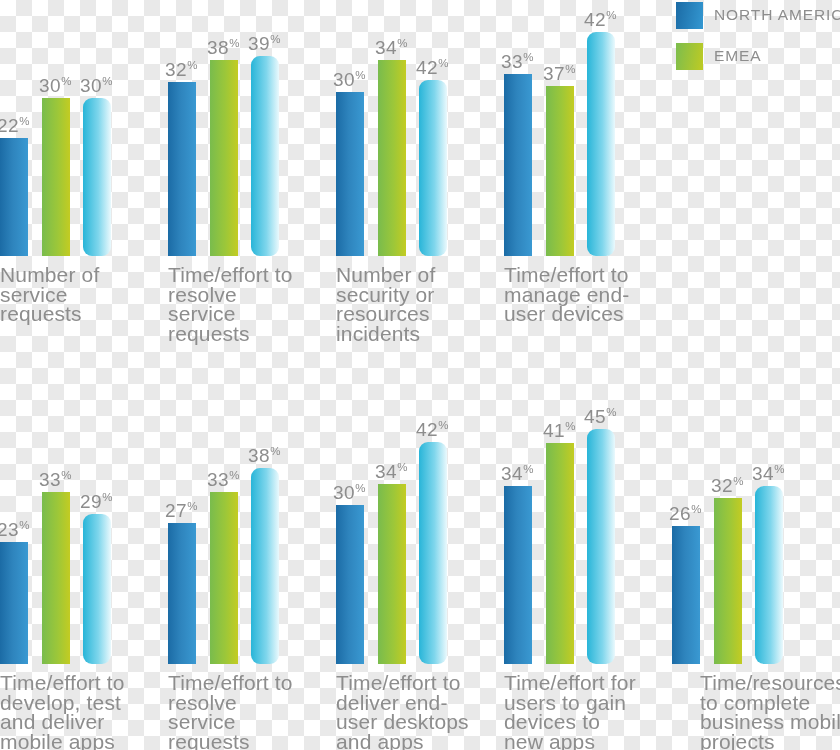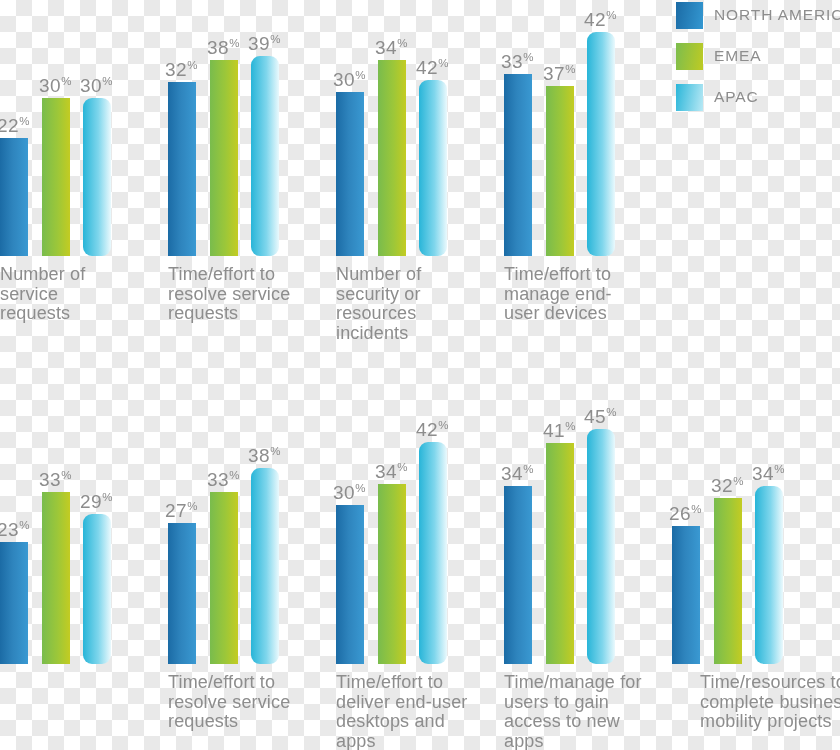--- a/index.html
+++ b/index.html
@@ -100,45 +100,41 @@
     letter-spacing: 0;
   }
 
   .group-label {
     position: absolute;
     top: 100%;
     left: 0px;
     margin-top: 9px;
     width: 128px;
     color: #8d8d8d;
-    font-size: 18px;
+    font-size: 21px;
     line-height: 19.5px;
     letter-spacing: 0.15px;
   }
   .group.wide .group-label { width: 140px; }
   .group.xwide .group-label { width: 165px; margin-left: 28px; }
 </style>
 </head>
 <body>
 
 <div id="chart-root">
 
   <div class="legend">
     <div class="legend-item">
       <span class="legend-swatch na"></span>
       <span class="legend-label">NORTH AMERICA</span>
     </div>
     <div class="legend-item">
       <span class="legend-swatch emea"></span>
       <span class="legend-label">EMEA</span>
     </div>
-    <div class="legend-item">
-      <span class="legend-swatch apac"></span>
-      <span class="legend-label">APAC</span>
-    </div>
   </div>
 
   <div class="group" style="left:0px; top:96px; width:111px; height:160px;">
     <div class="bars">
       <div class="bar-slot s0">
         <div class="bar na" style="height: 118px;">
           <span class="bar-value">22<sup>%</sup></span>
         </div>
       </div>
       <div class="bar-slot s1">
@@ -229,20 +225,21 @@
         <div class="bar emea" style="height: 172px;">
           <span class="bar-value">33<sup>%</sup></span>
         </div>
       </div>
       <div class="bar-slot s2">
         <div class="bar apac" style="height: 150px;">
           <span class="bar-value">29<sup>%</sup></span>
         </div>
       </div>
     </div>
+    <div class="group-label">Time/effort to develop, test and deliver mobile apps</div>
   </div>
 
   <div class="group wide" style="left:168px; top:468px; width:111px; height:196px;">
     <div class="bars">
       <div class="bar-slot s0">
         <div class="bar na" style="height: 141px;">
           <span class="bar-value">27<sup>%</sup></span>
         </div>
       </div>
       <div class="bar-slot s1">
@@ -291,21 +288,21 @@
         <div class="bar emea" style="height: 221px;">
           <span class="bar-value">41<sup>%</sup></span>
         </div>
       </div>
       <div class="bar-slot s2">
         <div class="bar apac" style="height: 235px;">
           <span class="bar-value">45<sup>%</sup></span>
         </div>
       </div>
     </div>
-    <div class="group-label">Time/manage for users to gain access to new apps</div>
+    <div class="group-label">Time/effort for users to gain devices to new apps</div>
   </div>
 
   <div class="group xwide" style="left:672px; top:486px; width:111px; height:178px;">
     <div class="bars">
       <div class="bar-slot s0">
         <div class="bar na" style="height: 138px;">
           <span class="bar-value">26<sup>%</sup></span>
         </div>
       </div>
       <div class="bar-slot s1">

